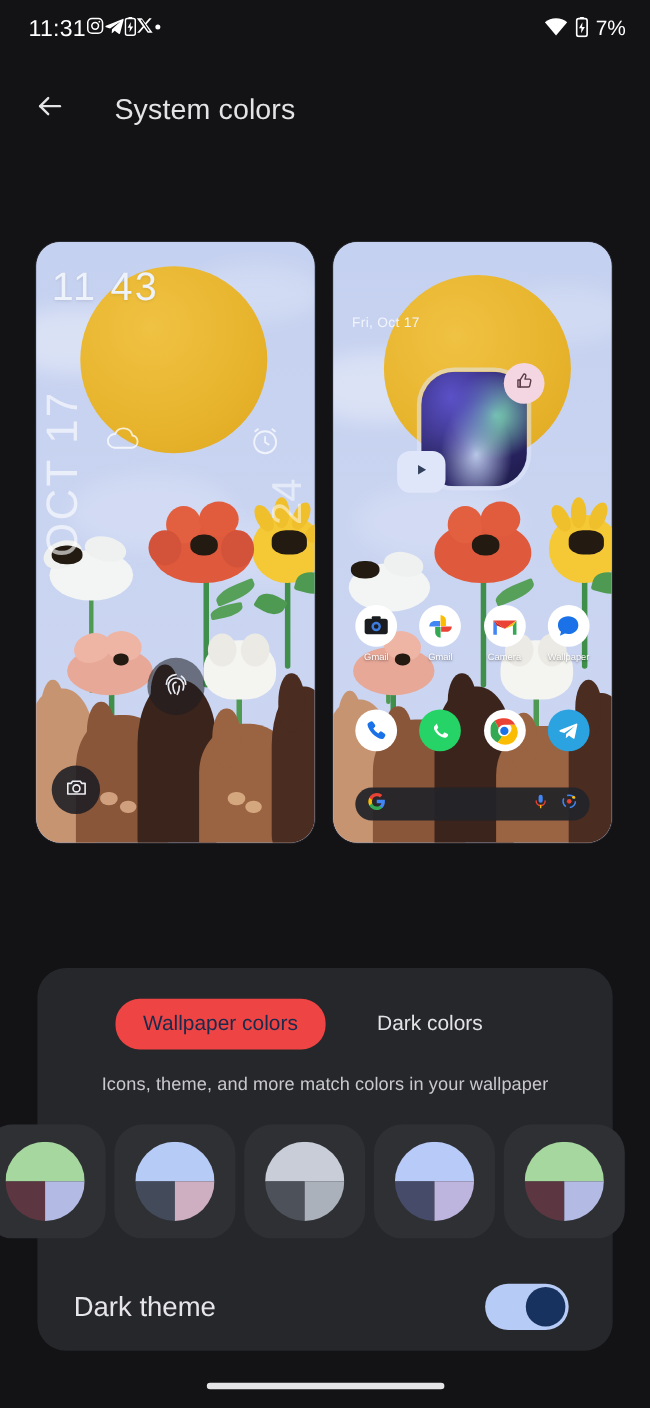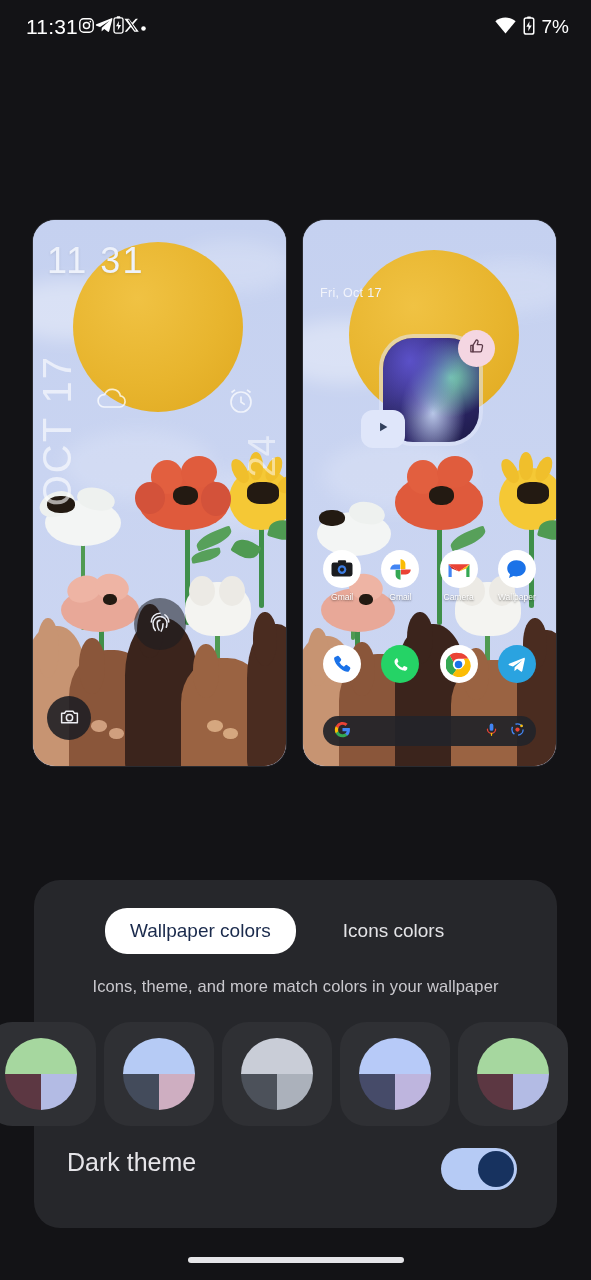--- a/index.html
+++ b/index.html
@@ -10,21 +10,21 @@
     overflow:hidden;
   }
   .screen { position:relative; width:591px; height:1280px; background:#131316; }
 
   
   .statusbar{
     position:absolute; top:0; left:0; width:591px; height:54px;
     display:flex; align-items:center; justify-content:space-between;
     padding:0 22px 0 26px; color:#fff;
   }
-  .sb-left{ display:flex; align-items:center; }
+  .sb-left{ display:flex; align-items:flex-start; }
   .sb-time{ font-size:21px; letter-spacing:.2px; font-weight:400; }
   .sb-right{ display:flex; align-items:center; gap:7px; }
   .sb-pct{ font-size:19px; font-weight:500; }
   .ic{ display:block; }
 
   
   .appbar{
     position:absolute; top:66px; left:0; width:591px; height:66px;
     display:flex; align-items:center; gap:38px; padding-left:24px;
   }
@@ -105,38 +105,38 @@
      display:flex; align-items:center; justify-content:space-between;
      padding:0 11px; cursor:pointer; }
 
   
   .card{
     position:absolute; left:34px; top:880px; width:523px; height:348px;
     background:#26272b; border-radius:26px; overflow:hidden;
   }
   .tabs{ display:flex; align-items:center; gap:22px; padding:28px 0 0 71px; }
   .tab{ padding:12px 25px; border-radius:22px; font-size:19px; cursor:pointer; }
-  .tab.sel{ background:#ffffff; color:#1a2a4c; }
+  .tab.sel{ background:#ef4444; color:#1a2a4c; }
   .tab.unsel{ color:#e3e3e6; }
   .hint{ margin-top:23px; text-align:center; color:#c9c8cd; font-size:16.5px; letter-spacing:.1px; }
 
   .swatch-row{
     position:absolute; left:-14px; top:1022px; width:619px; height:104px;
     display:flex; gap:8px; overflow:hidden;
   }
   .sw-cell{ width:110px; height:104px; flex:0 0 110px; border-radius:26px;
      background:#2f3034; display:flex; align-items:center; justify-content:center; cursor:pointer; }
   .sw-circle{ width:72px; height:72px; border-radius:50%; position:relative; overflow:hidden; }
   .sw-top{ position:absolute; left:0; top:0; width:100%; height:50%; }
   .sw-bl{ position:absolute; left:0; top:50%; width:50%; height:50%; }
   .sw-br{ position:absolute; left:50%; top:50%; width:50%; height:50%; }
 
   .dark-row{
     position:absolute; left:34px; top:1148px; width:523px; height:80px;
-    display:flex; justify-content:space-between;
+    display:flex; align-items:center; justify-content:space-between;
     padding:0 40px 0 33px; cursor:pointer;
   }
   .dark-label{ color:#e6e5e9; font-size:25px; font-weight:400; }
   .toggle{ width:76px; height:42px; border-radius:21px; background:#b6cbf5;
            position:relative; cursor:pointer; }
   .knob{ position:absolute; right:3px; top:3px; width:36px; height:36px;
          border-radius:50%; background:#17325f; }
 
   .navpill{ position:absolute; left:50%; transform:translateX(-50%); bottom:17px;
             width:216px; height:6px; border-radius:3px; background:#e5e5e8; }
@@ -189,20 +189,31 @@
         <svg width="12" height="19" viewBox="0 0 12 20">
           <rect x="1" y="2" width="10" height="17" rx="2" fill="none" stroke="#fff" stroke-width="1.6"></rect>
           <rect x="4" y="0.4" width="4" height="2" rx="0.7" fill="#fff"></rect>
           <path d="M6.6 5.5 3.2 11.3h2.4L5.1 16 8.9 10H6.2z" fill="#fff"></path>
         </svg>
       </span>
       <span class="sb-pct">7%</span>
     </div>
   </div>
 
+  <div class="appbar">
+    <div class="back-btn">
+      <span>
+        <svg width="27" height="27" viewBox="0 0 24 24" fill="none" stroke="#e4e3e6" stroke-width="1.9" stroke-linecap="round" stroke-linejoin="round">
+          <path d="M20 12H4"></path>
+            <path d="M10.5 5.5 4 12l6.5 6.5"></path>
+        </svg>
+      </span>
+    </div>
+    <div class="page-title">System colors</div>
+  </div>
 
   <div class="previews">
 
     <div class="phone">
       <div class="wall">
         <div class="sky"></div>
         <div class="cloud-blob" style="left:-30px;top:60px;width:130px;height:60px;"></div>
         <div class="cloud-blob" style="left:140px;top:20px;width:120px;height:52px;opacity:.6;"></div>
         <div class="cloud-blob" style="left:30px;top:210px;width:150px;height:70px;opacity:.5;"></div>
         <div class="cloud-blob" style="left:150px;top:250px;width:120px;height:60px;opacity:.45;"></div>
@@ -254,21 +265,21 @@
         <div class="hand" style="left:148px;top:438px;width:86px;height:124px;background:#9a6342;"></div>
         <div class="finger" style="left:160px;top:424px;width:26px;height:54px;background:#9a6342;"></div>
         <div class="hand" style="left:214px;top:404px;width:56px;height:150px;background:#4a2c20;"></div>
         <div class="finger" style="left:220px;top:392px;width:24px;height:54px;background:#4a2c20;"></div>
         <div class="finger" style="left:58px;top:500px;width:16px;height:12px;background:#d09f7e;"></div>
         <div class="finger" style="left:76px;top:508px;width:15px;height:11px;background:#d09f7e;"></div>
         <div class="finger" style="left:174px;top:500px;width:16px;height:12px;background:#d5a77f;"></div>
         <div class="finger" style="left:190px;top:508px;width:15px;height:11px;background:#d5a77f;"></div>
       </div>
 
-      <div class="lk-clock">11 31</div>
+      <div class="lk-clock">11 43</div>
       <div class="lk-date-vert">OCT 17</div>
       <div class="lk-date-vert2">24</div>
 
       <span class="lk-cloud-ic">
         <svg width="34" height="26" viewBox="0 0 34 26" fill="none" stroke="#ffffff" stroke-width="1.7" stroke-opacity=".9">
           <path d="M9 21h16a5.6 5.6 0 0 0 .4-11.1A8.3 8.3 0 0 0 9.6 8.6 6.2 6.2 0 0 0 9 21z"></path>
         </svg>
       </span>
       <span class="lk-alarm-ic">
         <svg width="30" height="30" viewBox="0 0 30 30" fill="none" stroke="#ffffff" stroke-width="1.7" stroke-opacity=".88">
@@ -479,21 +490,21 @@
             </svg>
           </span>
         </span>
       </div>
     </div>
   </div>
 
   <div class="card">
     <div class="tabs">
       <div class="tab sel">Wallpaper colors</div>
-      <div class="tab unsel">Icons colors</div>
+      <div class="tab unsel">Dark colors</div>
     </div>
     <div class="hint">Icons, theme, and more match colors in your wallpaper</div>
   </div>
 
   <div class="swatch-row">
     <div class="sw-cell">
       <div class="sw-circle">
         <div class="sw-top" style="background:#a6d79f;"></div>
         <div class="sw-bl" style="background:#5c3742;"></div>
         <div class="sw-br" style="background:#b3bbe4;"></div>

